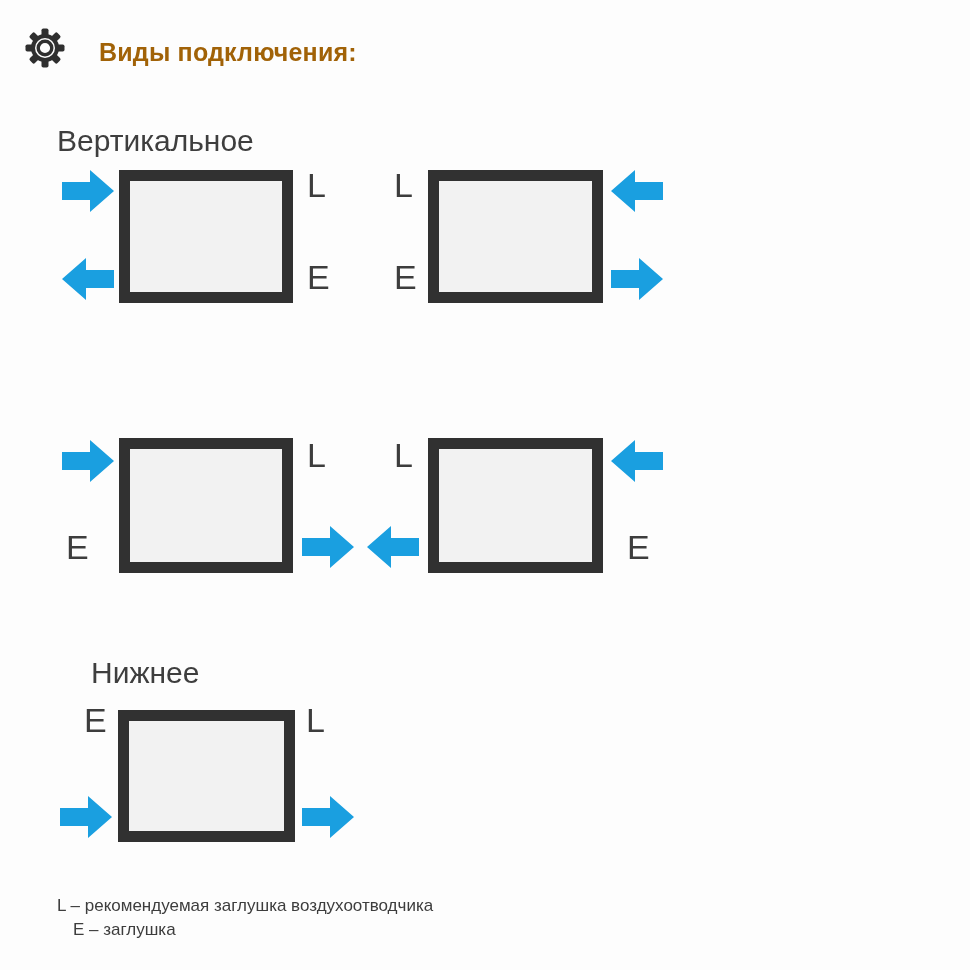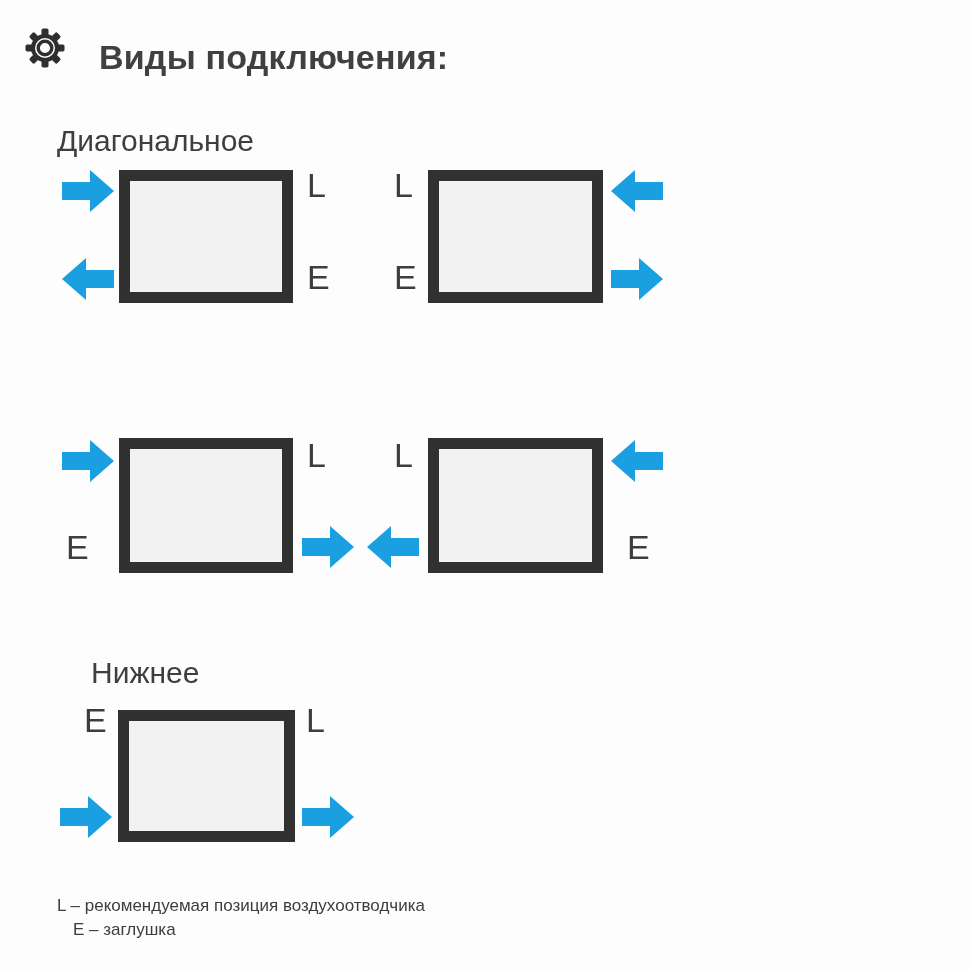--- a/index.html
+++ b/index.html
@@ -22,23 +22,23 @@
     left: 25px;
     top: 28px;
     width: 40px;
     height: 40px;
   }
   .page-title {
     position: absolute;
     left: 99px;
     top: 38px;
     margin: 0;
-    font-size: 34px;
+    font-size: 25px;
     font-weight: 700;
-    color: #404040;
+    color: #a16207;
     letter-spacing: 0.2px;
   }
 
   
   .section-title {
     position: absolute;
     font-size: 30px;
     font-weight: 400;
     color: #3e3e3e;
     white-space: nowrap;
@@ -98,21 +98,21 @@
           <rect x="16.5" y="0.5" width="7" height="9" rx="1.8" transform="rotate(315 20 20)"></rect>
         </g>
         <circle cx="20" cy="20" r="14"></circle>
       </g>
       <circle cx="20" cy="20" r="10" fill="#fdfdfd"></circle>
       <circle cx="20" cy="20" r="6.8" fill="#fdfdfd" stroke="#2f2f2f" stroke-width="3.4"></circle>
     </svg>
   </span>
   <h1 class="page-title">Виды подключения:</h1>
 
-  <div class="section-title" style="left:57px; top:124px;">Диагональное</div>
+  <div class="section-title" style="left:57px; top:124px;">Вертикальное</div>
 
   <div class="radiator" style="left:119px; top:170px; width:174px; height:133px;"></div>
   <span class="arrow" style="left:62px; top:170px;">
     <svg width="52" height="42" viewBox="0 0 52 42">
         <path d="M0 12 H28 V0 L52 21 L28 42 V30 H0 Z"></path>
       </svg>
   </span>
   <span class="arrow left" style="left:62px; top:258px;">
     <svg width="52" height="42" viewBox="0 0 52 42">
         <path d="M0 12 H28 V0 L52 21 L28 42 V30 H0 Z"></path>
@@ -173,16 +173,16 @@
     <svg width="52" height="42" viewBox="0 0 52 42">
         <path d="M0 12 H28 V0 L52 21 L28 42 V30 H0 Z"></path>
       </svg>
   </span>
   <span class="arrow" style="left:302px; top:796px;">
     <svg width="52" height="42" viewBox="0 0 52 42">
         <path d="M0 12 H28 V0 L52 21 L28 42 V30 H0 Z"></path>
       </svg>
   </span>
 
-  <div class="legend-line" style="left:57px; top:896px;">L – рекомендуемая позиция воздухоотводчика</div>
+  <div class="legend-line" style="left:57px; top:896px;">L – рекомендуемая заглушка воздухоотводчика</div>
   <div class="legend-line" style="left:73px; top:920px;">E – заглушка</div>
 
 </div>
 
 </body></html>

